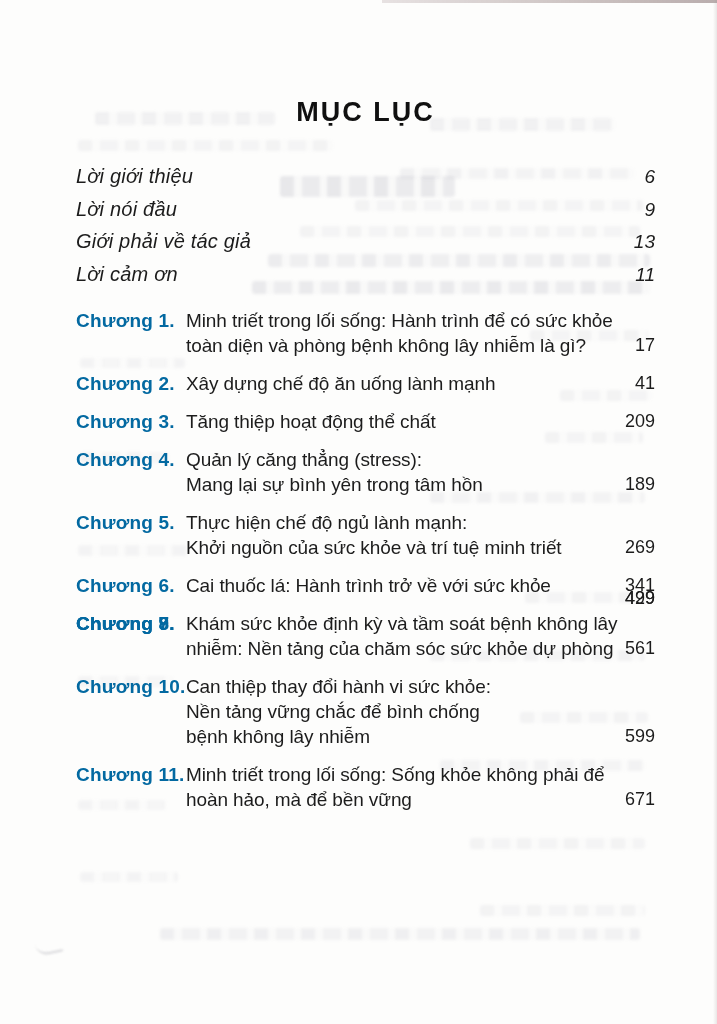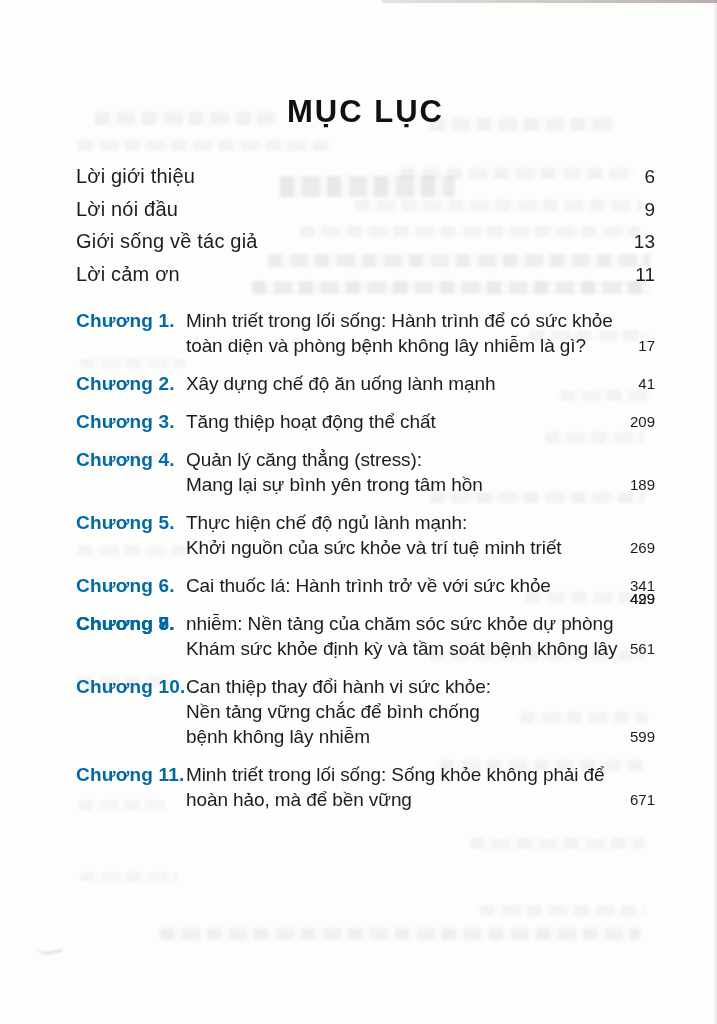--- a/index.html
+++ b/index.html
@@ -55,32 +55,33 @@
   .content {
     position: absolute;
     left: 76px;
     top: 0;
     width: 579px;
   }
   .title {
     margin: 0;
     padding-top: 96px;
     text-align: center;
-    font-size: 31px;
+    font-size: 27px;
     line-height: 32px;
     font-weight: 800;
     letter-spacing: 2px;
     color: #101010;
   }
   .front-matter { margin-top: 37px; }
   .fm-row {
     display: flex;
     justify-content: space-between;
     align-items: baseline;
     height: 32.5px;
+    font-style: italic;
     font-size: 20px;
   }
   .fm-label { letter-spacing: 0.2px; }
   .fm-page { font-size: 19px; }
   .chapters { margin-top: 13px; }
   .ch-row {
     position: relative;
     padding-left: 110px;
     margin-bottom: 13px;
     font-size: 19px;
@@ -95,21 +96,21 @@
     color: #0369a1;
     white-space: nowrap;
   }
   .ch-title { min-height: 25px; }
   .ch-title .title-line { white-space: nowrap; letter-spacing: -0.1px; }
   .ch-page {
     position: absolute;
     right: 0;
     bottom: 0;
     line-height: 25px;
-    font-size: 15px;
+    font-size: 18px;
   }
 </style>
 </head>
 <body>
 
 <div class="page">
 
   <div class="scan-edge-top"></div>
   <div class="scan-edge-right"></div>
   <div class="scan-mark-bottom-left"></div>
@@ -152,21 +153,21 @@
           <span class="fm-label">Lời giới thiệu</span>
           <span class="fm-page">6</span>
         </div>
 
         <div class="fm-row">
           <span class="fm-label">Lời nói đầu</span>
           <span class="fm-page">9</span>
         </div>
 
         <div class="fm-row">
-          <span class="fm-label">Giới sống về tác giả</span>
+          <span class="fm-label">Giới phải về tác giả</span>
           <span class="fm-page">13</span>
         </div>
 
         <div class="fm-row">
           <span class="fm-label">Lời cảm ơn</span>
           <span class="fm-page">11</span>
         </div>
 
     </div>
 
@@ -229,22 +230,22 @@
         </div>
 
         <div class="ch-row">
           <span class="ch-label">Chương 8.</span>
           <span class="ch-page">499</span>
         </div>
 
         <div class="ch-row">
           <span class="ch-label">Chương 9.</span>
           <div class="ch-title">
+            <div class="title-line">Khám sức khỏe định kỳ và tầm soát bệnh không lây</div>
             <div class="title-line">nhiễm: Nền tảng của chăm sóc sức khỏe dự phòng</div>
-            <div class="title-line">Khám sức khỏe định kỳ và tầm soát bệnh không lây</div>
           </div>
           <span class="ch-page">561</span>
         </div>
 
         <div class="ch-row">
           <span class="ch-label">Chương 10.</span>
           <div class="ch-title">
             <div class="title-line">Can thiệp thay đổi hành vi sức khỏe:</div>
             <div class="title-line">Nền tảng vững chắc để bình chống</div>
             <div class="title-line">bệnh không lây nhiễm</div>

